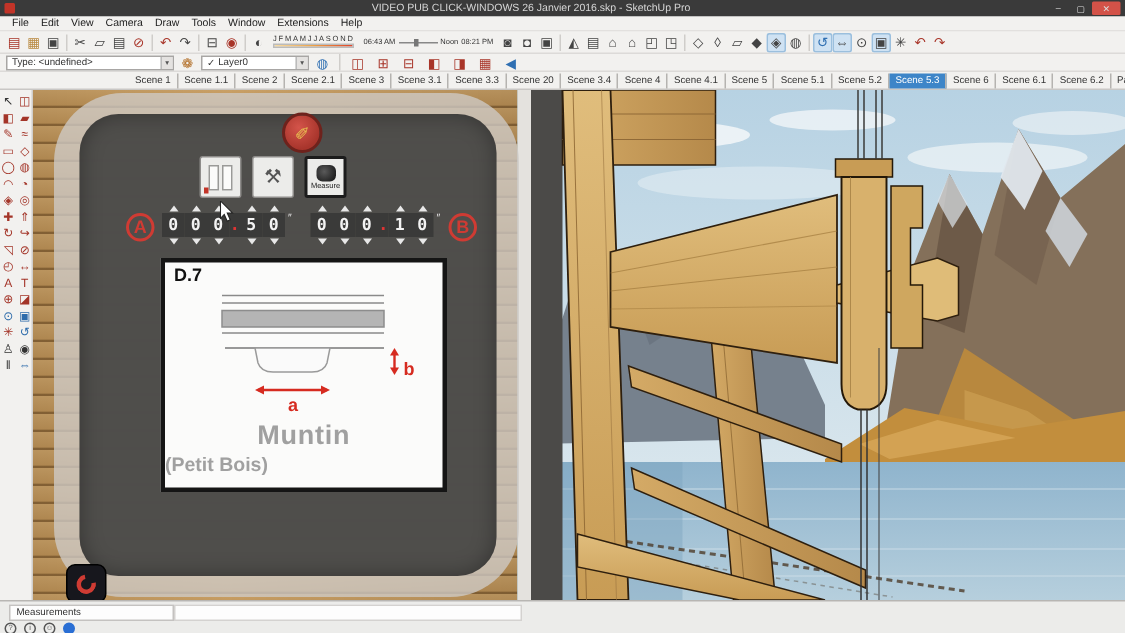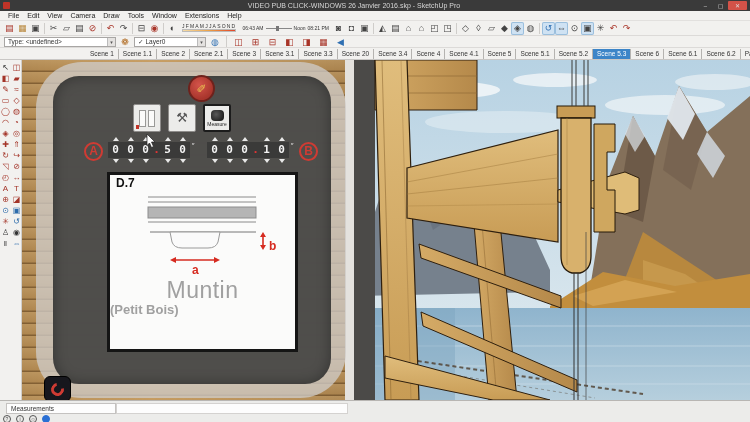--- a/index.html
+++ b/index.html
@@ -84,24 +84,24 @@
 .tri.down{border-left:3px solid transparent;border-right:3px solid transparent;border-top:4px solid #e8e8e8}
 .dotcell .tri{visibility:hidden}
 .dval{display:block;width:15px;height:16px;background:#3a3a39;color:#f3f3f3;font-family:"DejaVu Sans Mono",monospace;font-weight:bold;font-size:11px;line-height:16px;text-align:center}
 .dotcell .dval{width:7px;color:#e03434}
 .cunit{position:absolute;font-size:7px;color:#e8e8e8;z-index:4}
 #unit-a{left:192px;top:82px}
 #unit-b{left:291px;top:82px}
 #cursor{position:absolute;left:146px;top:74px;z-index:7}
 
 
-#card{position:absolute;left:107px;top:112px;width:191px;height:180px;background:#fbfbfa;border:3px solid #151515;z-index:4;overflow:hidden}
+#card{position:absolute;left:107px;top:112px;width:191px;height:156px;background:#fbfbfa;border:3px solid #151515;z-index:4;overflow:hidden}
 #card-ref{font-size:12px;font-weight:bold;color:#111;margin:2px 0 0 6px;line-height:13px}
 #card-svg{display:block;margin:0 auto}
-#card-title{font-size:23px;font-weight:normal;color:#a0a0a0;text-align:center;line-height:24px;letter-spacing:.5px}
+#card-title{font-size:18px;font-weight:bold;color:#a0a0a0;text-align:center;line-height:24px;letter-spacing:.5px}
 #card-sub{font-size:13px;font-weight:bold;color:#a0a0a0;line-height:15px}
 
 
 #logo-badge{position:absolute;left:44px;top:316px;width:27px;height:26px;background:#17171d;border:1px solid #000;border-radius:6px;z-index:6;display:flex;align-items:center;justify-content:center}
 #logo-badge i{display:block;width:13px;height:13px;border:3px solid #cf3b33;border-top-color:transparent;border-radius:50%;transform:rotate(35deg)}
 
 
 #statusbar{position:absolute;top:400px;left:0;width:750px;height:22px;background:#ececea;border-top:1px solid #b8b6b3}
 #measure-box{position:absolute;left:6px;top:2px;width:110px;height:11px;background:#fdfdfd;border:1px solid #c4c2c0;font-size:6.5px;color:#333;line-height:9px;padding-left:4px}
 #value-box{position:absolute;left:116px;top:2px;width:232px;height:11px;background:#fdfdfd;border:1px solid #d4d2d0}

